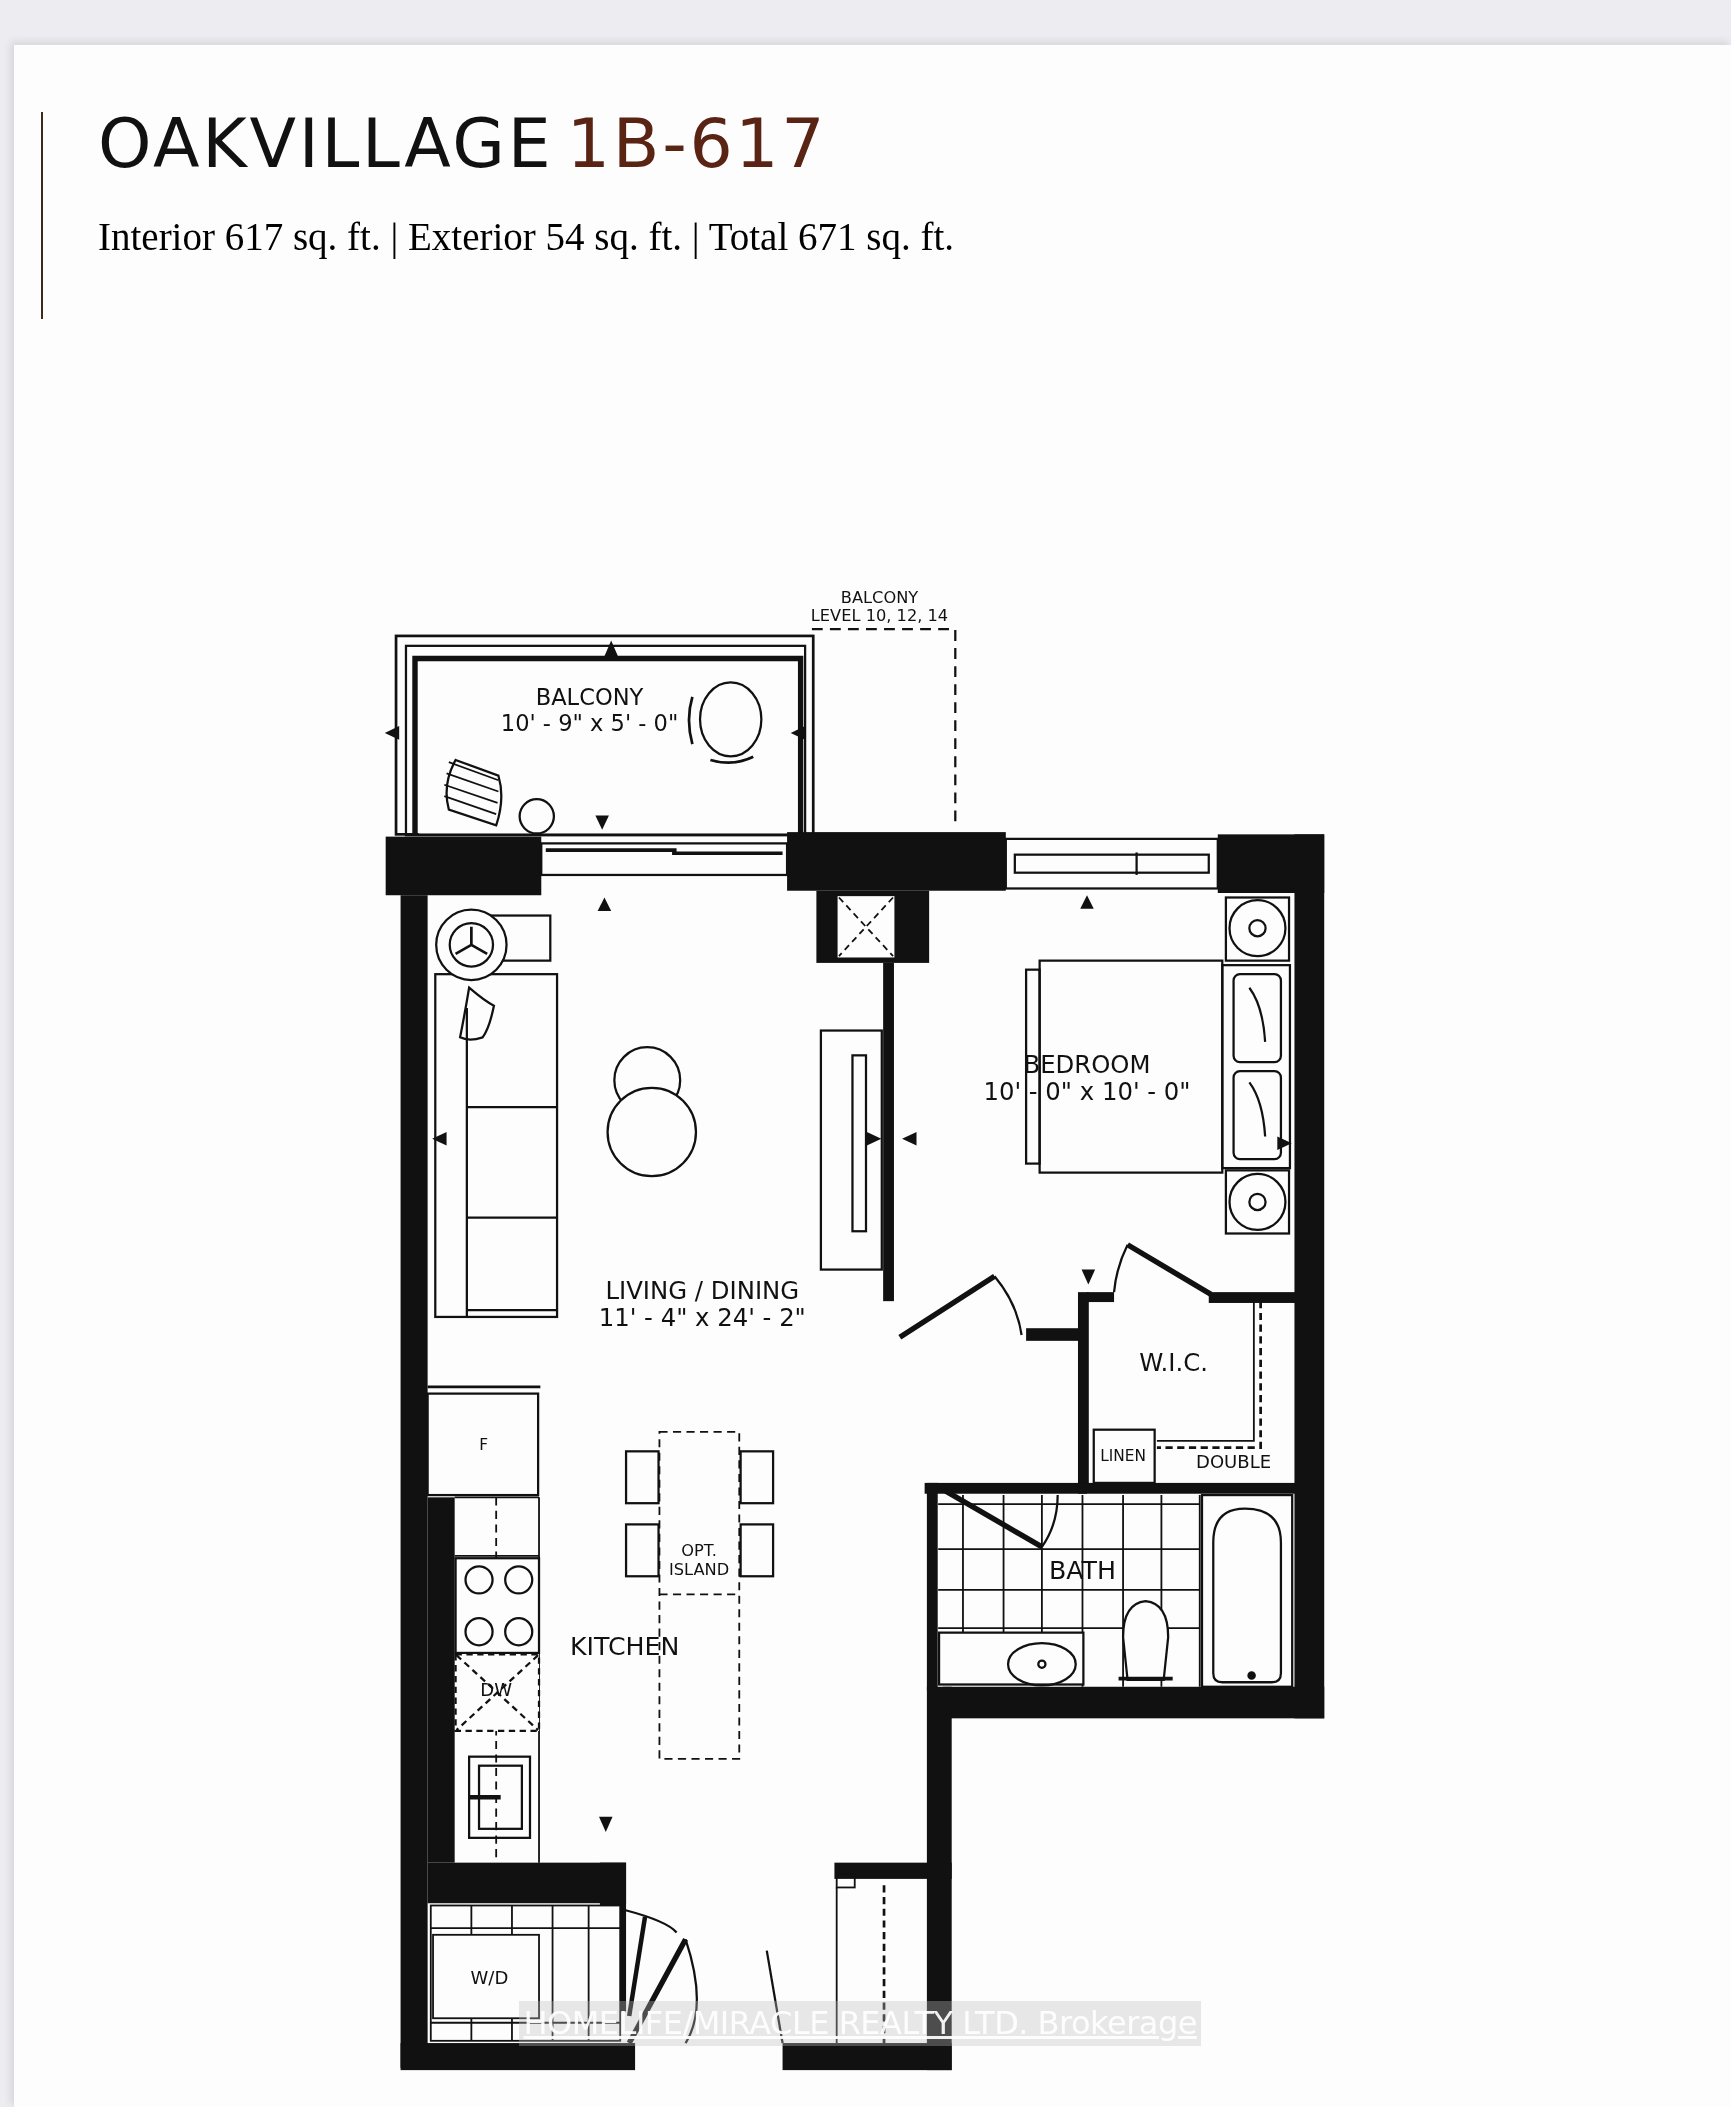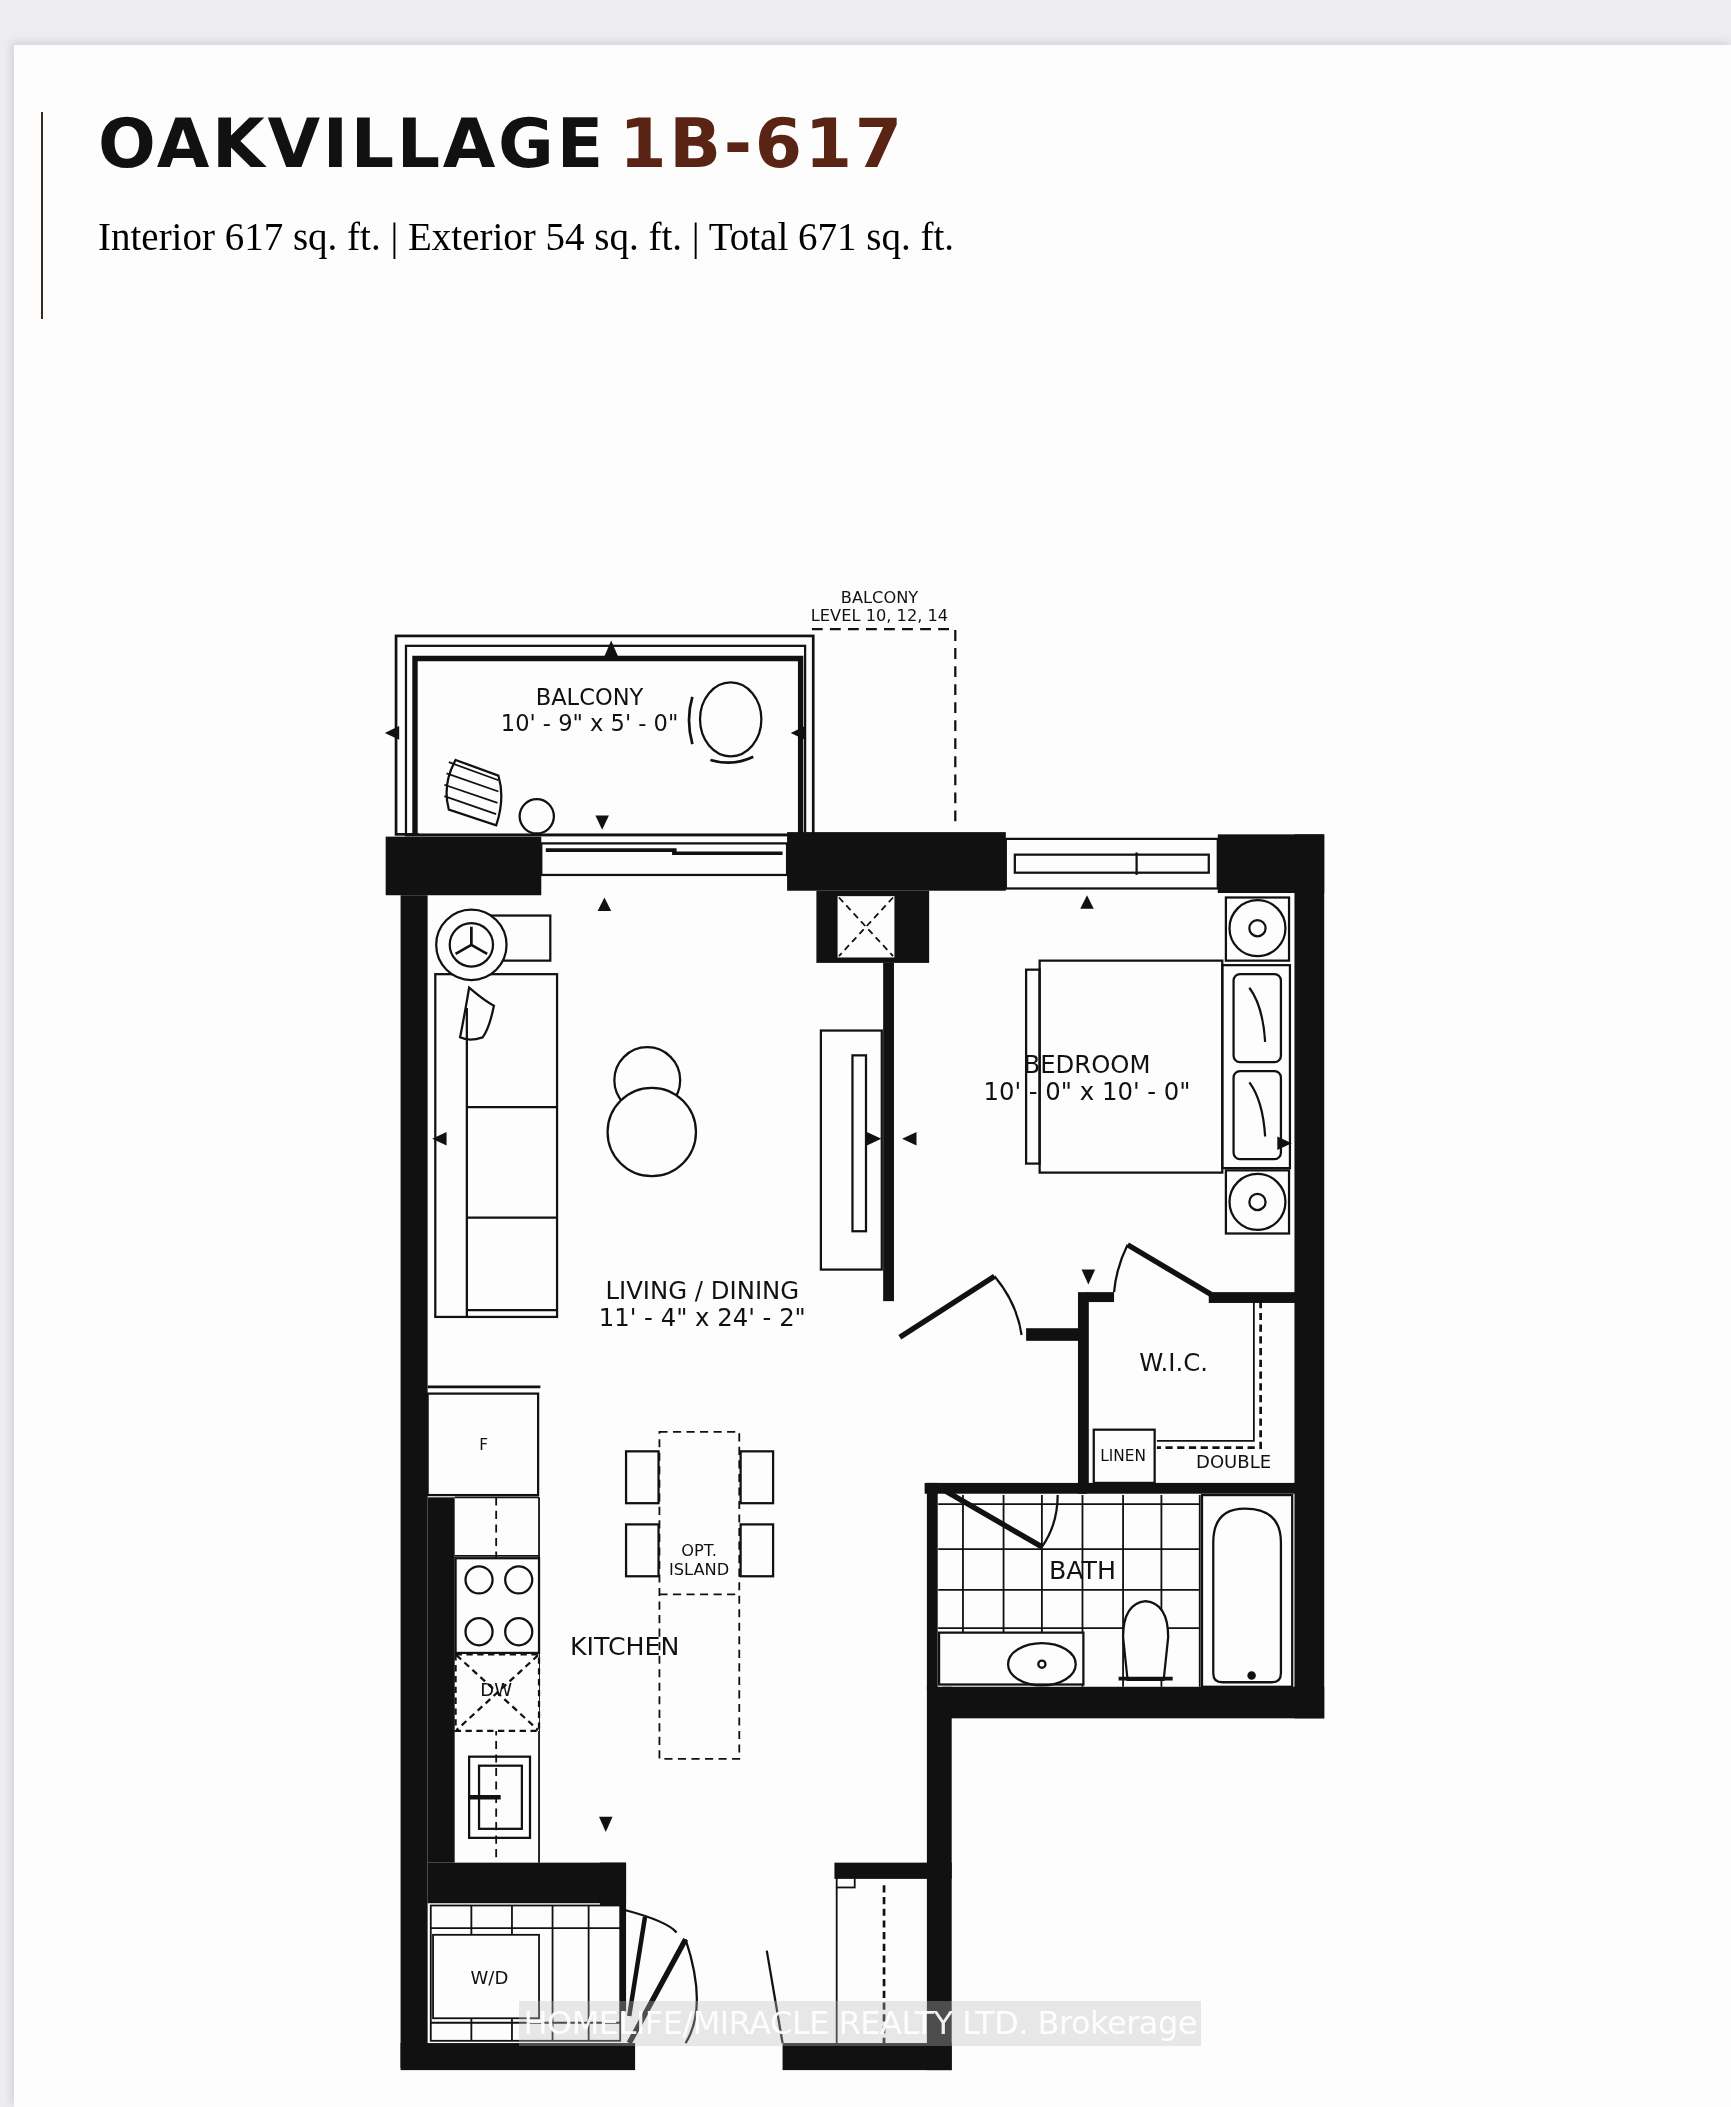--- a/index.html
+++ b/index.html
@@ -1,24 +1,24 @@
 <!DOCTYPE html>
 <html style="font-size:7.2px"><head>
 <meta charset="utf-8">
 <style>
   html, body { margin:0; padding:0; }
   body { width:1732px; height:2108px; background:#ececf1; position:relative; overflow:hidden; font-family:"Liberation Sans", sans-serif; }
   .page { position:absolute; left:13.5px; top:45px; width:1718px; height:2063px; background:#fdfdfd; box-shadow:-2.7px -2.7px 8px rgba(0,0,0,0.10); }
   .header-rule { position:absolute; left:41px; top:112px; width:2.3px; height:207px; background:#3a2a20; }
-  .title { position:absolute; left:98px; top:110px; font-family:"DejaVu Sans", sans-serif; font-size:68px; letter-spacing:2.7px; font-weight:bold; color:#111; white-space:nowrap; line-height:1; }
+  .title { position:absolute; left:98px; top:110px; font-family:"DejaVu Sans", sans-serif; font-size:68px; letter-spacing:2.7px; font-weight:normal; color:#111; white-space:nowrap; line-height:1; }
   .title .model { color:#5a2414; margin-left:13.5px; }
   .specs { position:absolute; left:98px; top:212px; font-family:"Liberation Serif", serif; font-size:39px; color:#000000; line-height:50px; white-space:nowrap; }
   svg.plan { position:absolute; left:0; top:0; }
   .lbl { font-family:"DejaVu Sans", sans-serif; fill:#111; }
-  .watermark { position:absolute; left:519px; top:2001px; height:45px; padding:0 4.5px; background:rgba(190,190,190,0.35); color:rgba(255,255,255,0.92); font-family:"DejaVu Sans", sans-serif; font-size:32px; line-height:45px; white-space:nowrap; letter-spacing:-0.5px; }
+  .watermark { position:absolute; left:519px; top:2001px; height:45px; padding:0 4.5px; background:rgba(190,190,190,0.35); color:rgba(255,255,255,0.92); font-family:"DejaVu Sans", sans-serif; font-size:32px; line-height:45px; white-space:nowrap; letter-spacing:-0.5px;text-decoration:underline; }
 </style>
 </head>
 <body>
 
 <div class="page"></div>
 <div class="header-rule"></div>
 
 <div class="title"><span>OAKVILLAGE</span><span class="model">1B-617</span></div>
 
 <div class="specs">

